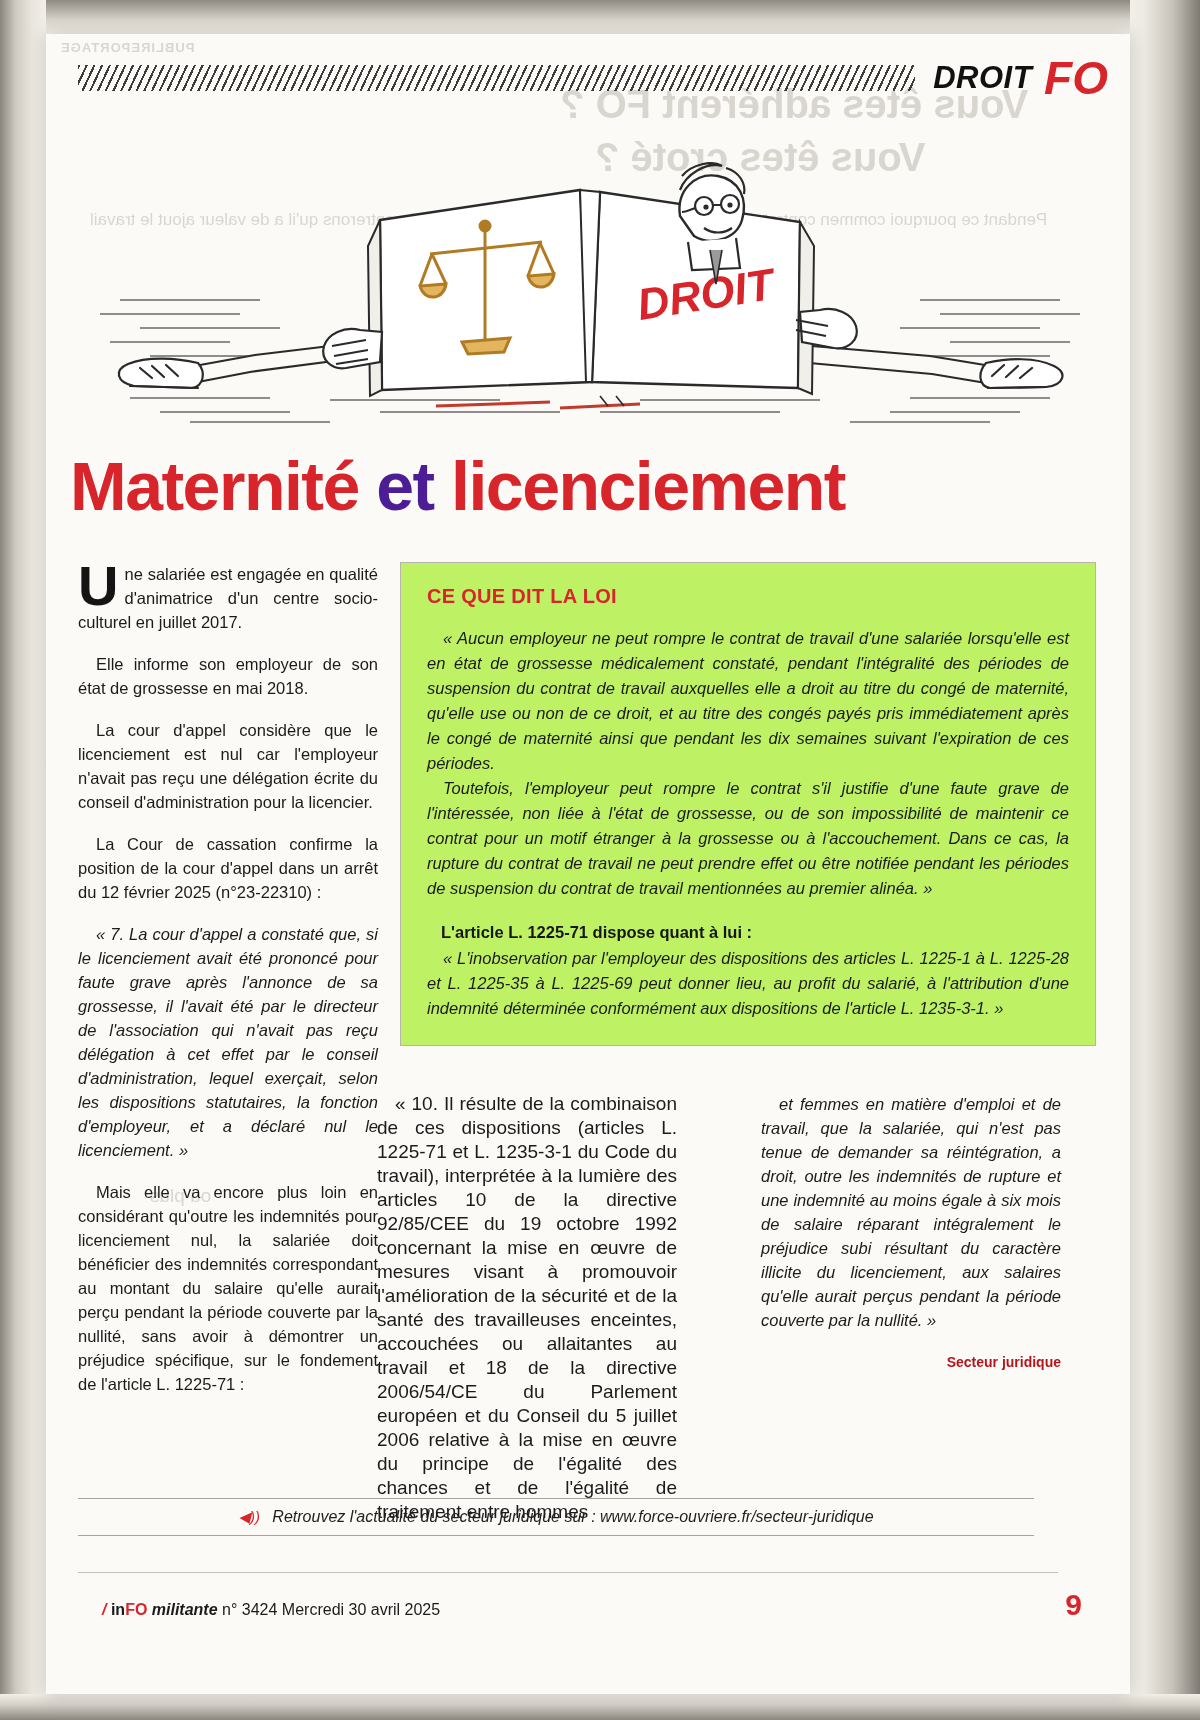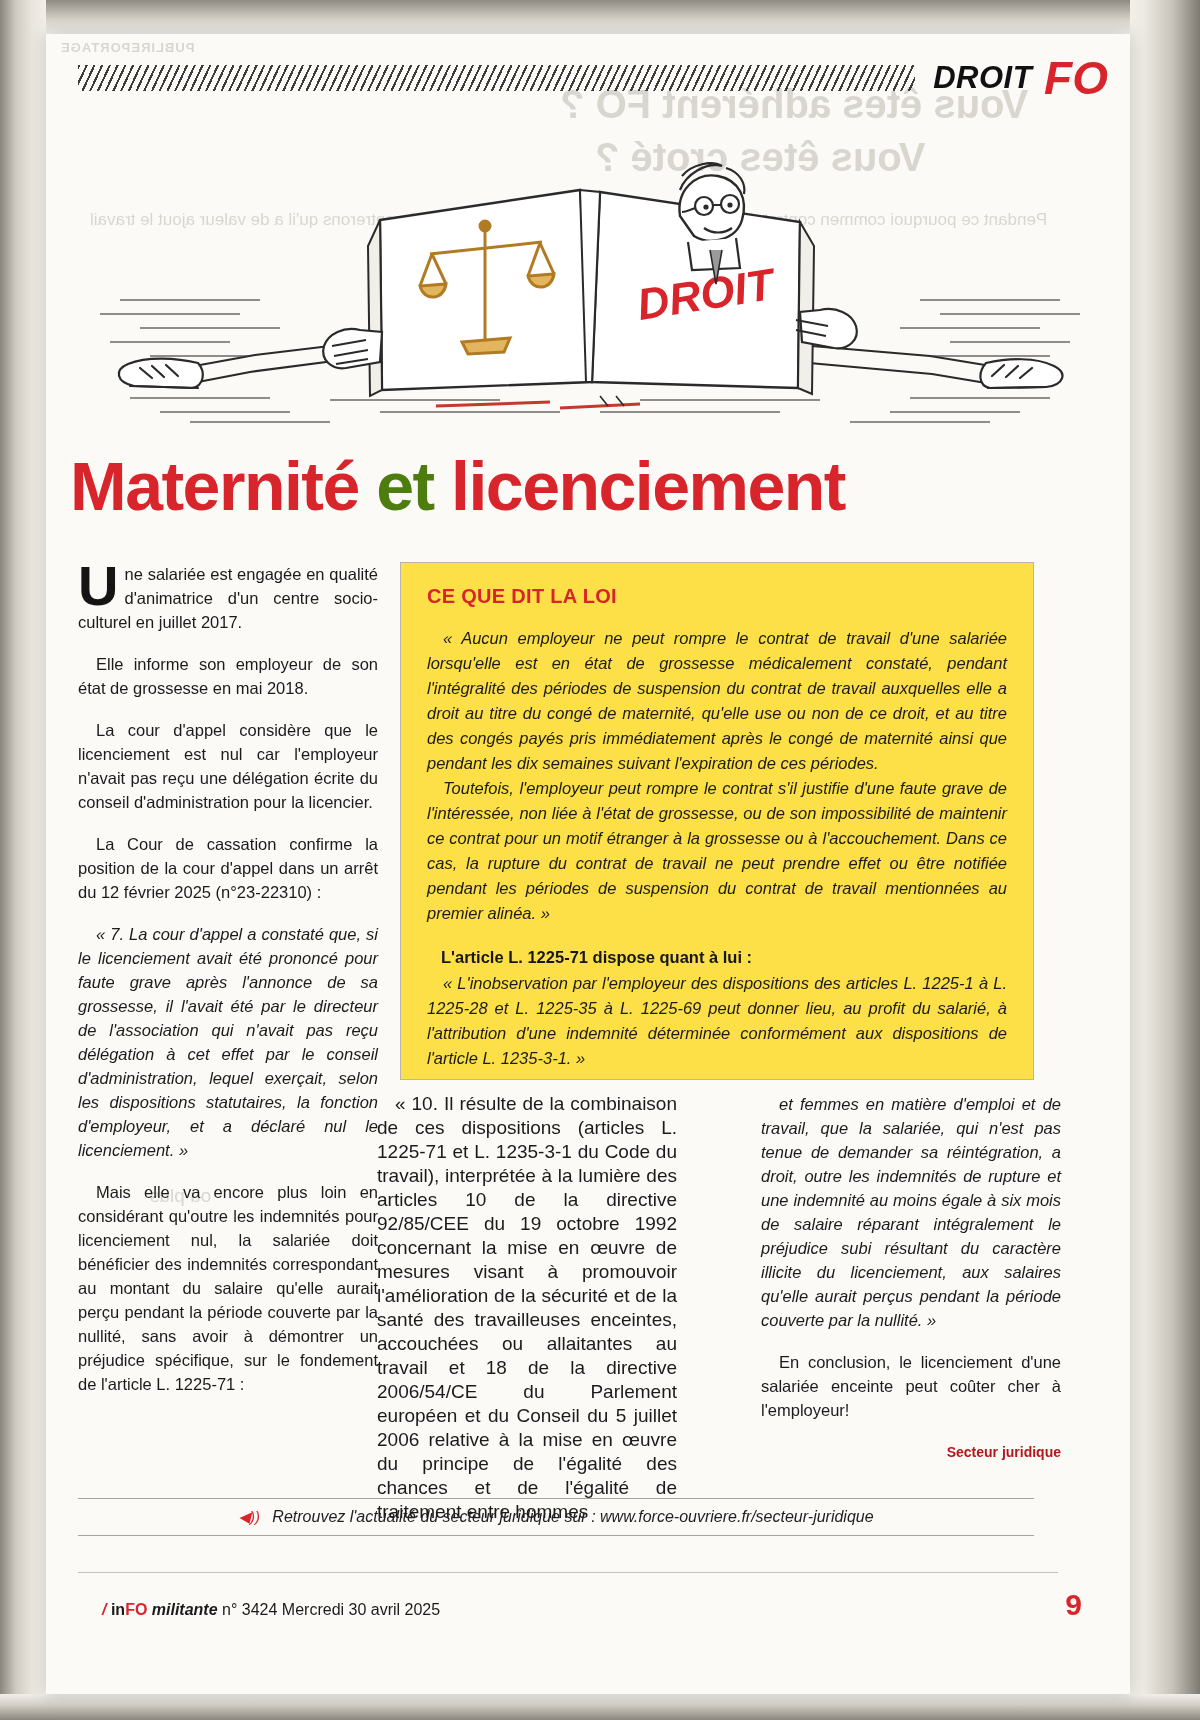--- a/index.html
+++ b/index.html
@@ -115,21 +115,21 @@
     left: 70px; top: 452px;
     width: 1040px;
     font-family: "Liberation Sans", sans-serif;
     font-weight: bold;
     font-size: 68px;
     letter-spacing: -1.5px;
     line-height: 1;
     white-space: nowrap;
   }
   .title .red { color: #d8252b; }
-  .title .black { color: #4d7c0f; }
+  .title .black { color: #4c1d95; }
 
   
   .col-left {
     position: absolute;
     left: 78px; top: 562px;
     width: 300px;
     font-size: 16.5px;
     line-height: 24px;
     text-align: justify;
     color: #1b1b1b;
@@ -143,24 +143,24 @@
     font-weight: bold;
     padding: 2px 6px 0 0;
     color: #141414;
   }
   .col-left p.italic { font-style: italic; }
 
   
   .lawbox {
     position: absolute;
     left: 400px; top: 562px;
-    width: 634px;
+    width: 696px;
     border: 1.5px solid #b9b5ad;
-    background: #fde047;
-    padding: 22px 26px 8px 26px;
+    background: #bef264;
+    padding: 22px 26px 24px 26px;
     box-sizing: border-box;
   }
   .lawbox h2 {
     margin: 0 0 18px 0;
     font-size: 20px;
     font-weight: bold;
     color: #d8252b;
     letter-spacing: 0.3px;
   }
   .lawbox h3 {
@@ -390,21 +390,20 @@
     <h3>L'article L. 1225-71 dispose quant à lui :</h3>
     <p>« L'inobservation par l'employeur des dispositions des articles L. 1225-1 à L. 1225-28 et L. 1225-35 à L. 1225-69 peut donner lieu, au profit du salarié, à l'attribution d'une indemnité déterminée conformément aux dispositions de l'article L. 1235-3-1. »</p>
   </div>
 
   <div class="col-mid">
     <p>« 10. Il résulte de la combinaison de ces dispositions (articles L. 1225-71 et L. 1235-3-1 du Code du travail), interprétée à la lumière des articles 10 de la directive 92/85/CEE du 19 octobre 1992 concernant la mise en œuvre de mesures visant à promouvoir l'amélioration de la sécurité et de la santé des travailleuses enceintes, accouchées ou allaitantes au travail et 18 de la directive 2006/54/CE du Parlement européen et du Conseil du 5 juillet 2006 relative à la mise en œuvre du principe de l'égalité des chances et de l'égalité de traitement entre hommes</p>
   </div>
 
   <div class="col-right">
     <p class="italic">et femmes en matière d'emploi et de travail, que la salariée, qui n'est pas tenue de demander sa réintégration, a droit, outre les indemnités de rupture et une indemnité au moins égale à six mois de salaire réparant intégralement le préjudice subi résultant du caractère illicite du licenciement, aux salaires qu'elle aurait perçus pendant la période couverte par la nullité. »</p>
-    <p>En conclusion, le licenciement d'une salariée enceinte peut coûter cher à l'employeur!</p>
     <div class="signature">Secteur juridique</div>
   </div>
 
   <div class="footer-banner">
     <span class="speaker">◀))</span>
     <span>Retrouvez l'actualité du secteur juridique sur : www.force-ouvriere.fr/secteur-juridique</span>
   </div>
 
   <div class="rule-bottom"></div>
 

